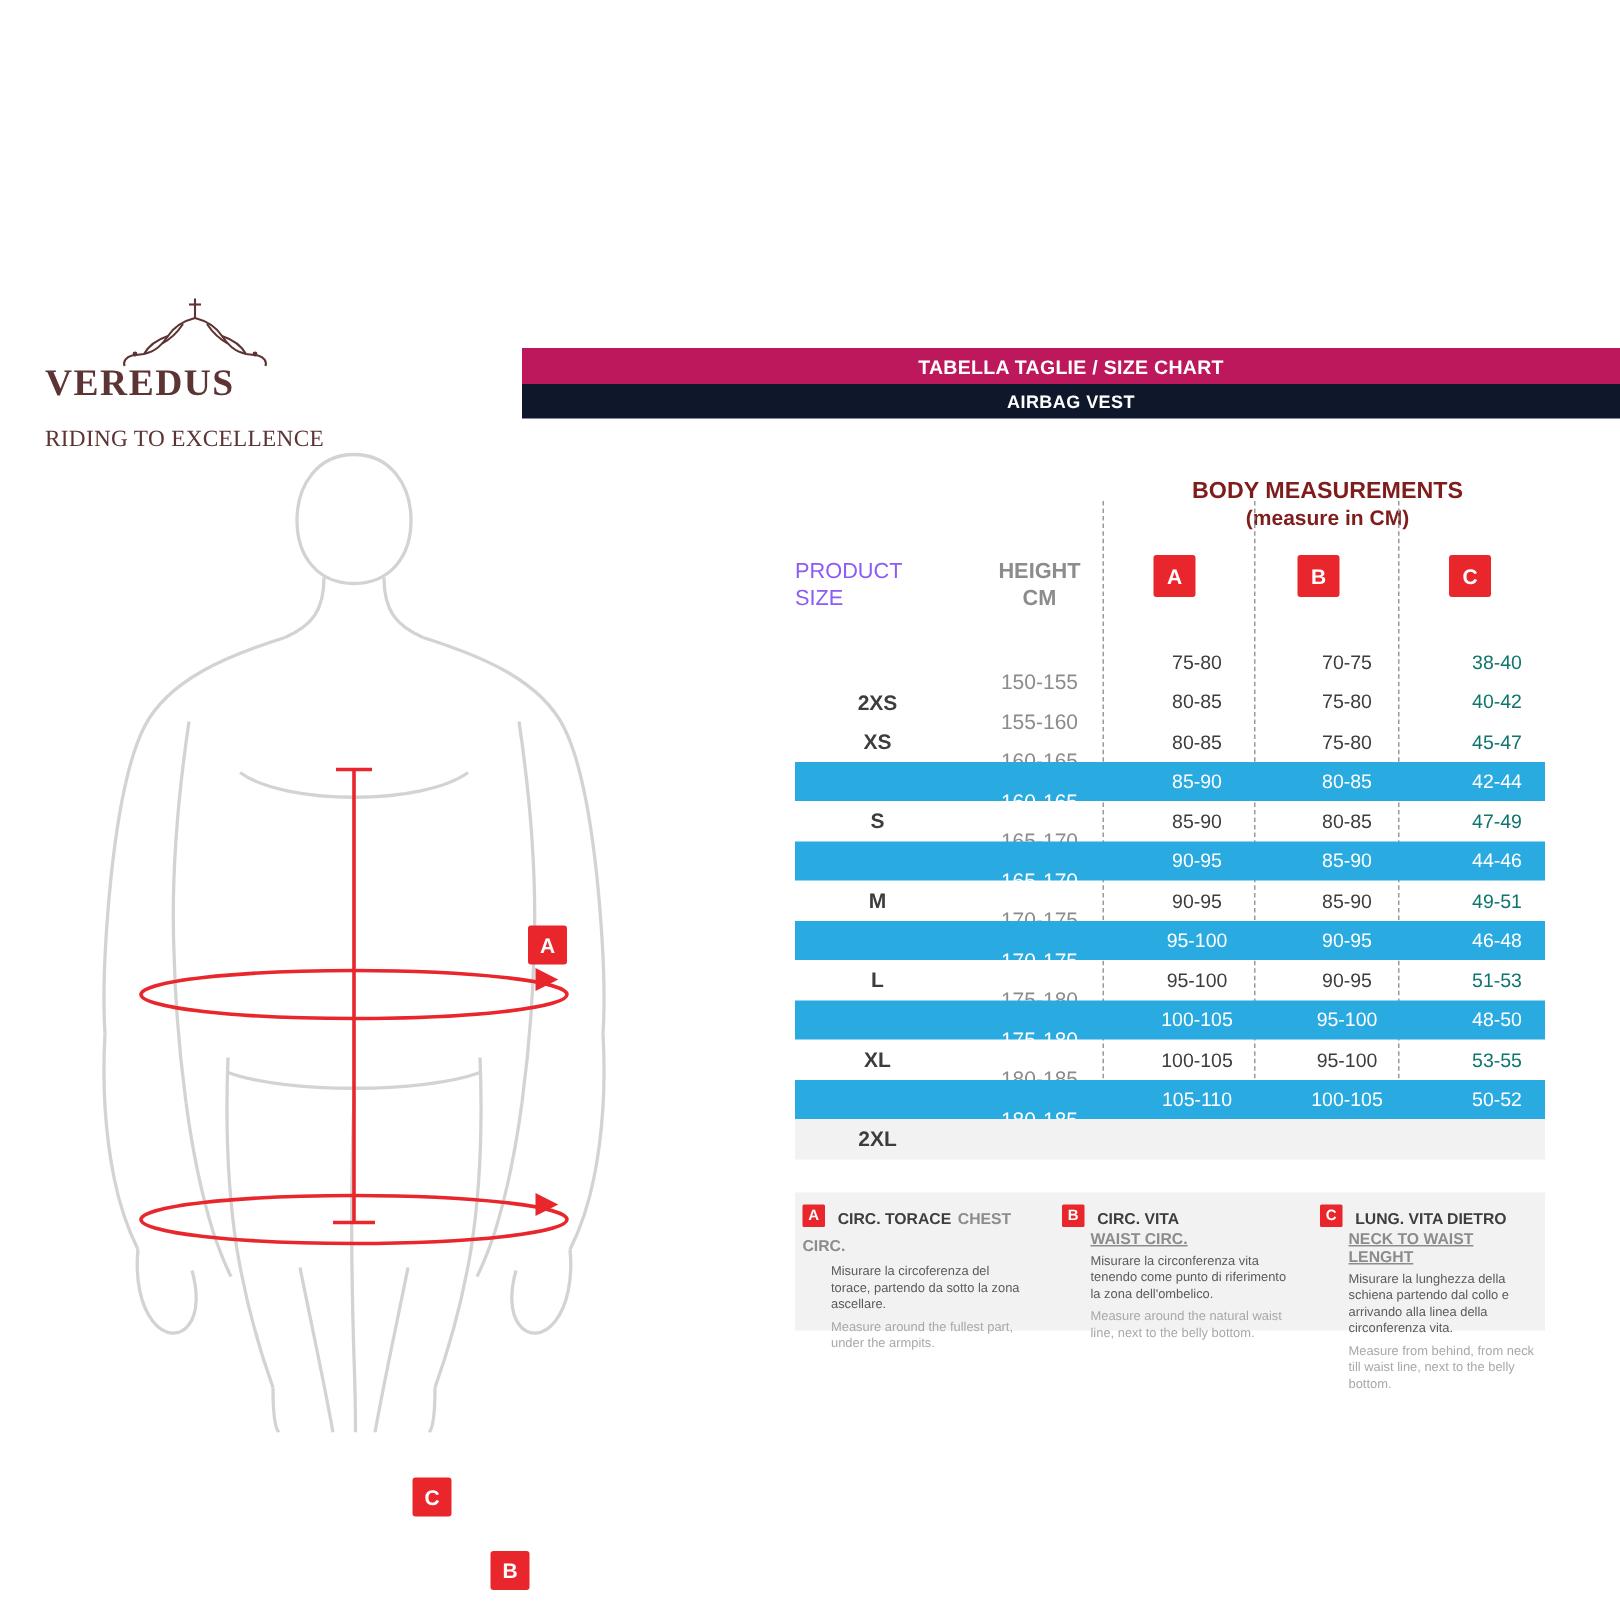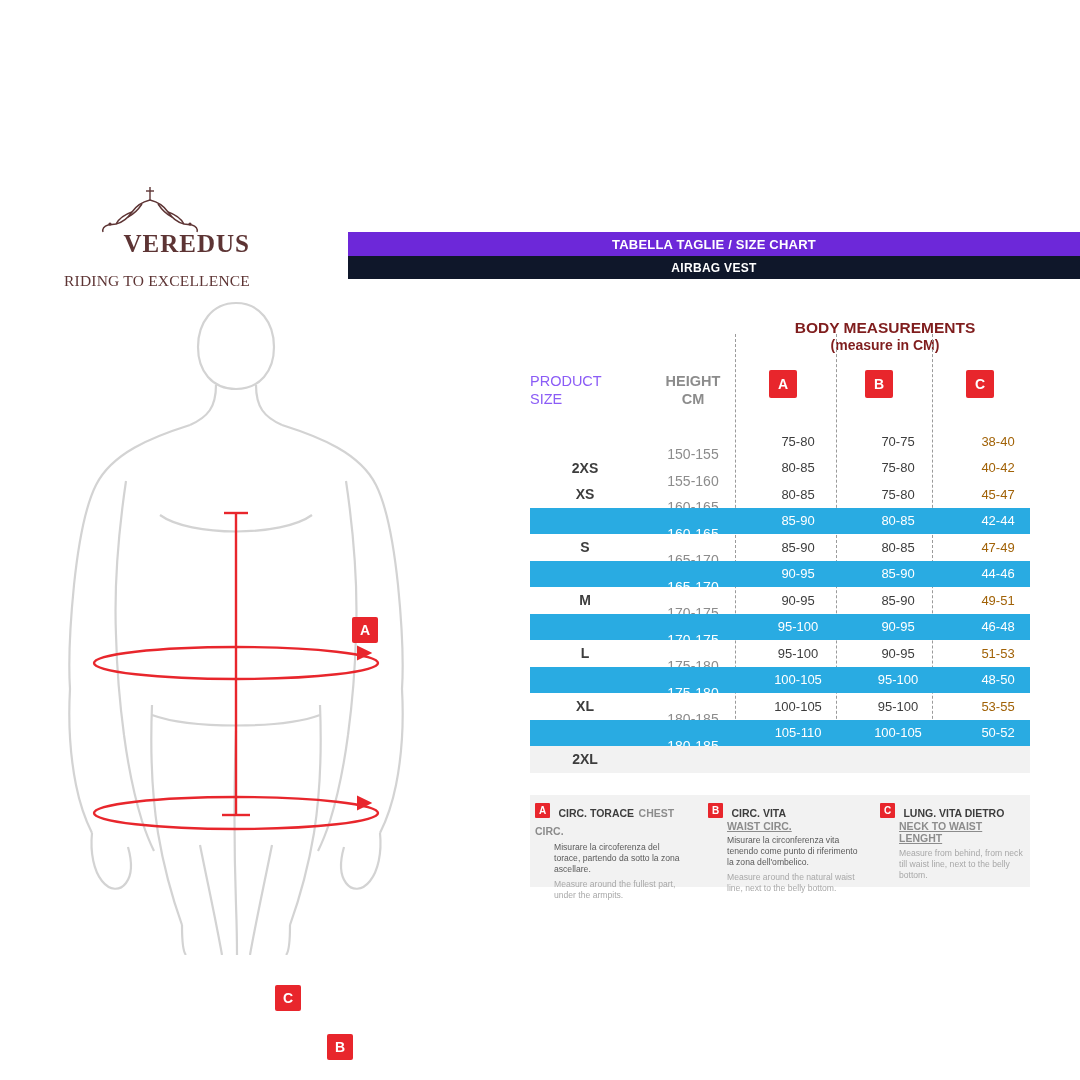--- a/index.html
+++ b/index.html
@@ -11,23 +11,23 @@
   }
   #page {
     position: relative;
     width: 1080px; height: 1080px;
     overflow: hidden;
   }
 
   
   #logo-block {
     position: absolute;
-    left: 30px; top: 184px;
+    left: 30px; top: 196px;
     width: 220px;
-    text-align: right;
+    text-align: left;
     color: #6b3b3b;
   }
   #logo-mark { height: 52px; }
   #logo-word {
     font-family: "Liberation Serif", serif;
     font-size: 25px;
     font-weight: bold;
     letter-spacing: 1px;
     color: #5d3434;
     margin-top: -6px;
@@ -58,21 +58,21 @@
   }
   #badge-A { left: 312px; top: 332px; }
   #badge-B { left: 287px; top: 749px; }
   #badge-C { left: 235px; top: 700px; }
 
   
   #title-bar {
     position: absolute;
     left: 348px; top: 232px;
     width: 732px; height: 24px;
-    background: #6d28d9;
+    background: #be185d;
     color: #fff;
     font-size: 13px;
     font-weight: bold;
     display: flex; align-items: center; justify-content: center;
     letter-spacing: .2px;
   }
   #subtitle-bar {
     position: absolute;
     left: 348px; top: 256px;
     width: 732px; height: 23px;
@@ -152,21 +152,21 @@
     position: absolute;
     top: 0;
     height: 26.5px;
     display: flex; align-items: center; justify-content: center;
     font-size: 13px;
   }
   .c-size  { left: 0;     width: 110px; font-weight: bold; color: #3d3d3d; font-size: 14px; }
   .c-height{ left: 108px; width: 110px; color: #8c8c8c; font-size: 14px; }
   .c-a     { left: 218px; width: 100px; color: #3d3d3d; }
   .c-b     { left: 318px; width: 100px; color: #3d3d3d; }
-  .c-c     { left: 418px; width: 100px; color: #a16207; }
+  .c-c     { left: 418px; width: 100px; color: #0f766e; }
   .row.alt .c-a, .row.alt .c-b, .row.alt .c-c,
   .row.alt .c-size, .row.alt .c-height { color: #ffffff; }
   .shift-dn { transform: translateY(13px); }
 
   
   #notes {
     position: absolute;
     left: 530px; top: 795px;
     width: 500px; height: 92px;
     background: #f2f2f2;
@@ -446,18 +446,19 @@
       <div class="note-it">Misurare la circonferenza vita tenendo come punto di riferimento la zona dell'ombelico.</div>
       <div class="note-en">Measure around the natural waist line, next to the belly bottom.</div>
     </div>
 
     <div class="note" id="note-c">
       <div>
         <span class="note-badge">C</span>
         <span class="note-t1">LUNG. VITA DIETRO</span>
       </div>
       <div class="note-t2">NECK TO WAIST LENGHT</div>
+      <div class="note-it">Misurare la lunghezza della schiena partendo dal collo e arrivando alla linea della circonferenza vita.</div>
       <div class="note-en">Measure from behind, from neck till waist line, next to the belly bottom.</div>
     </div>
 
   </div>
 
 </div>
 
 </body></html>

